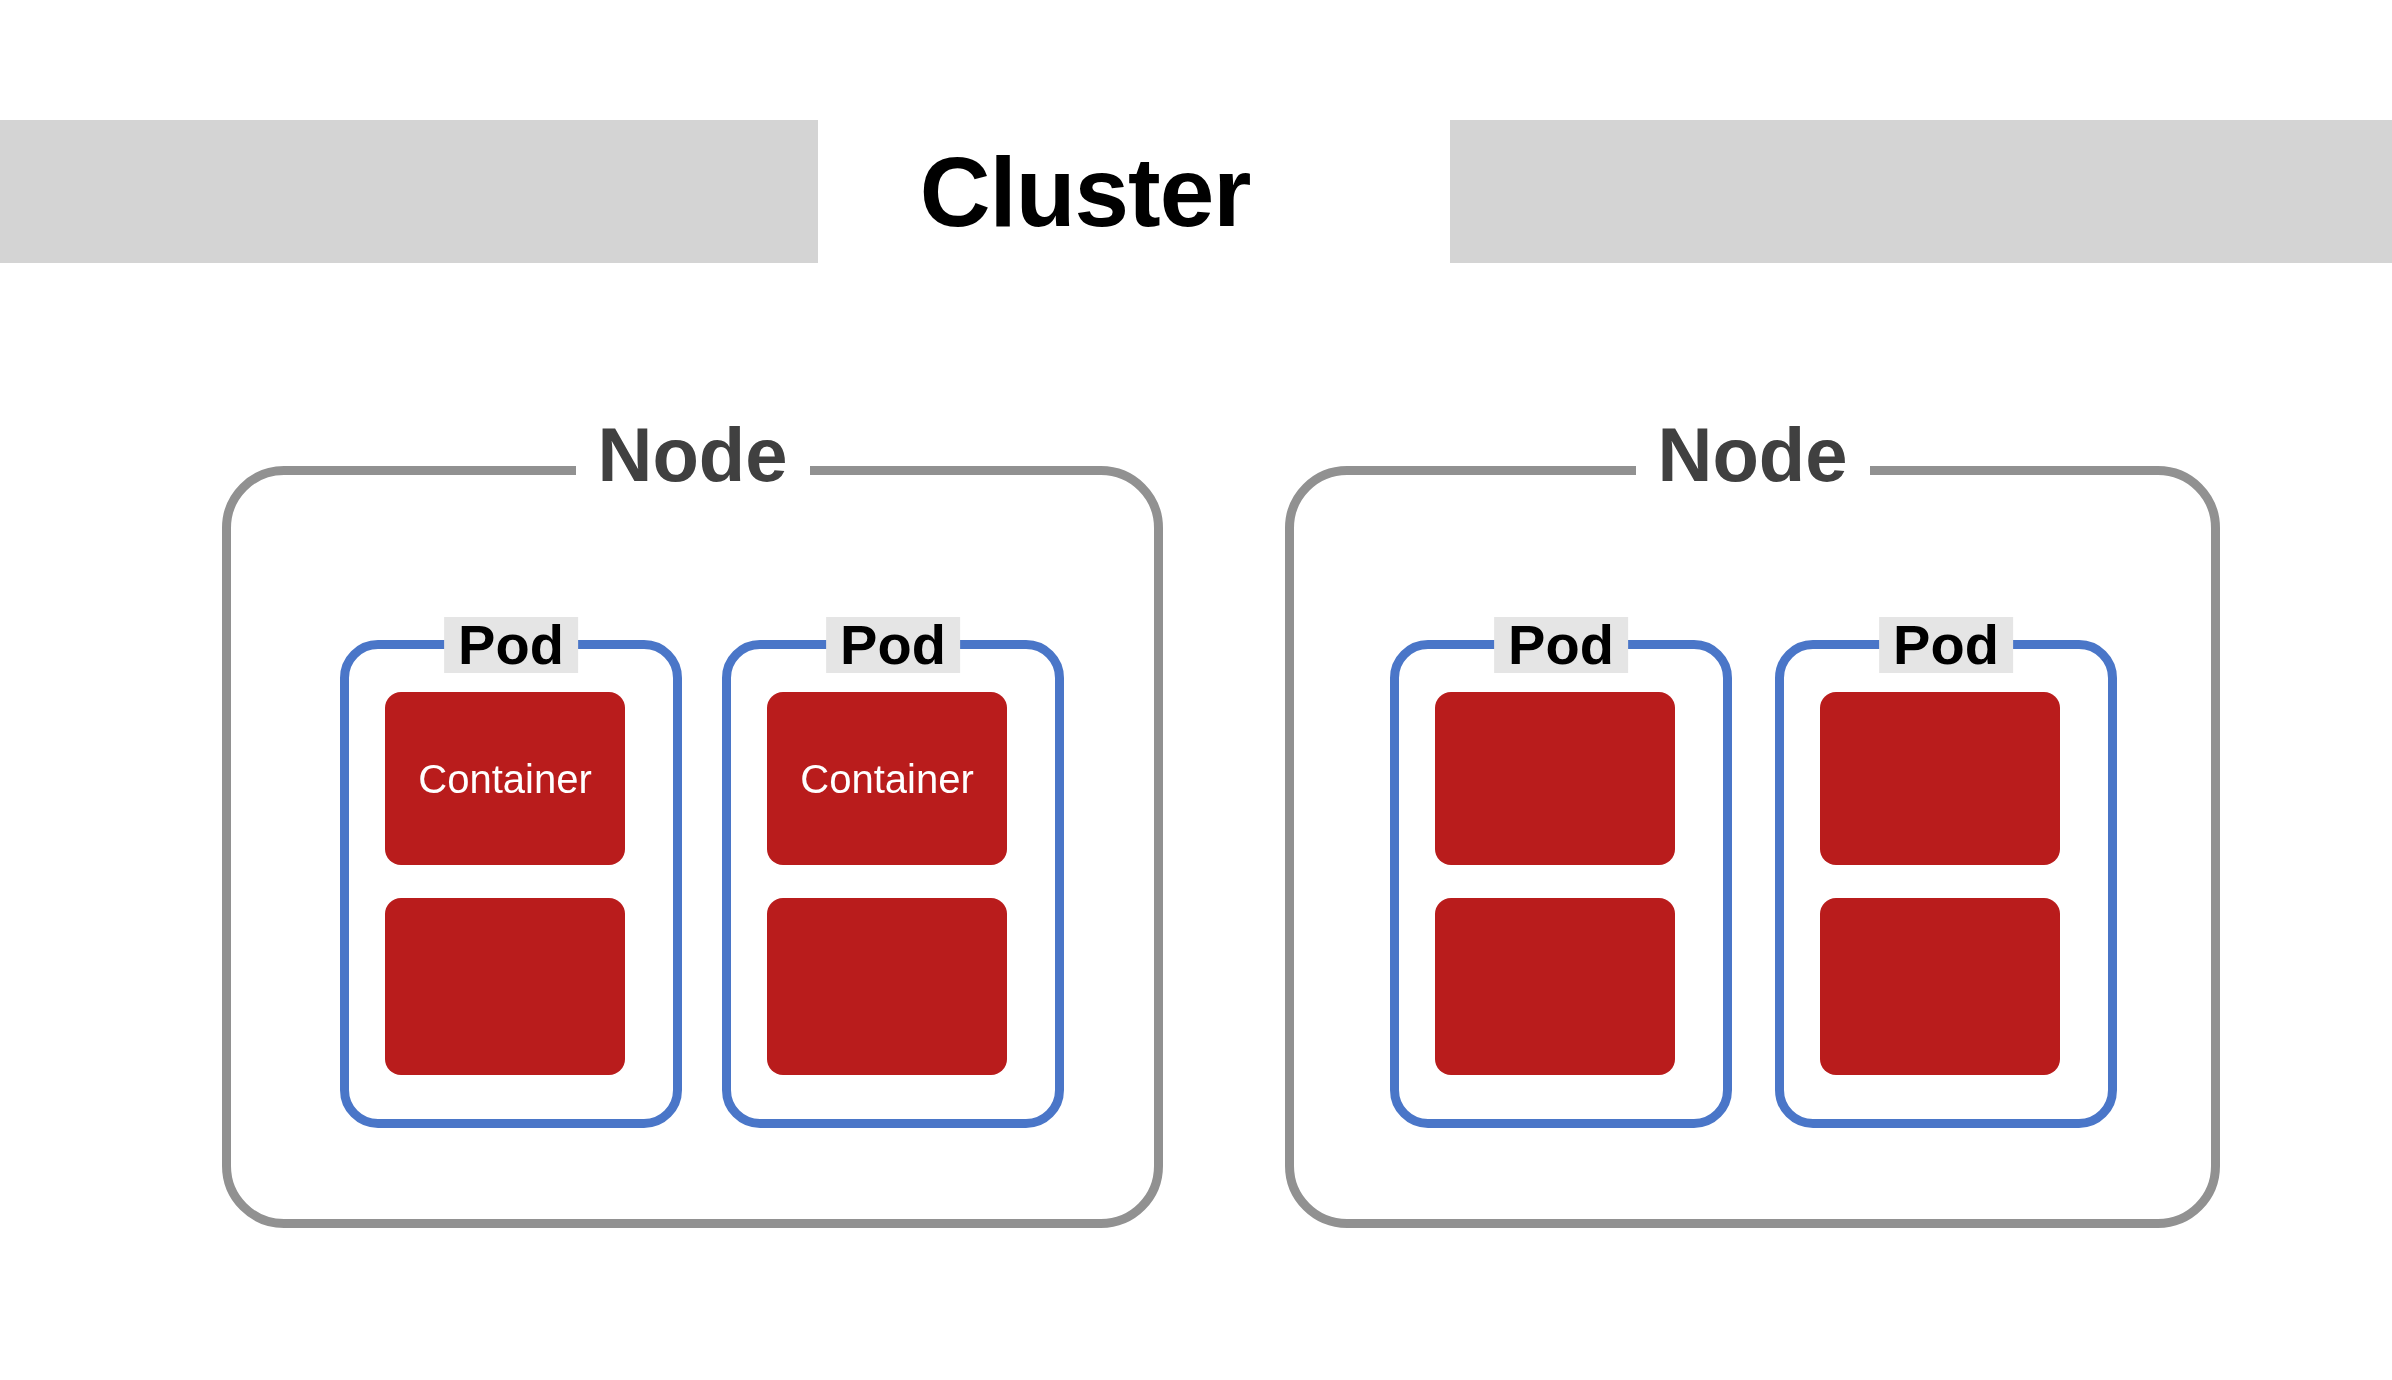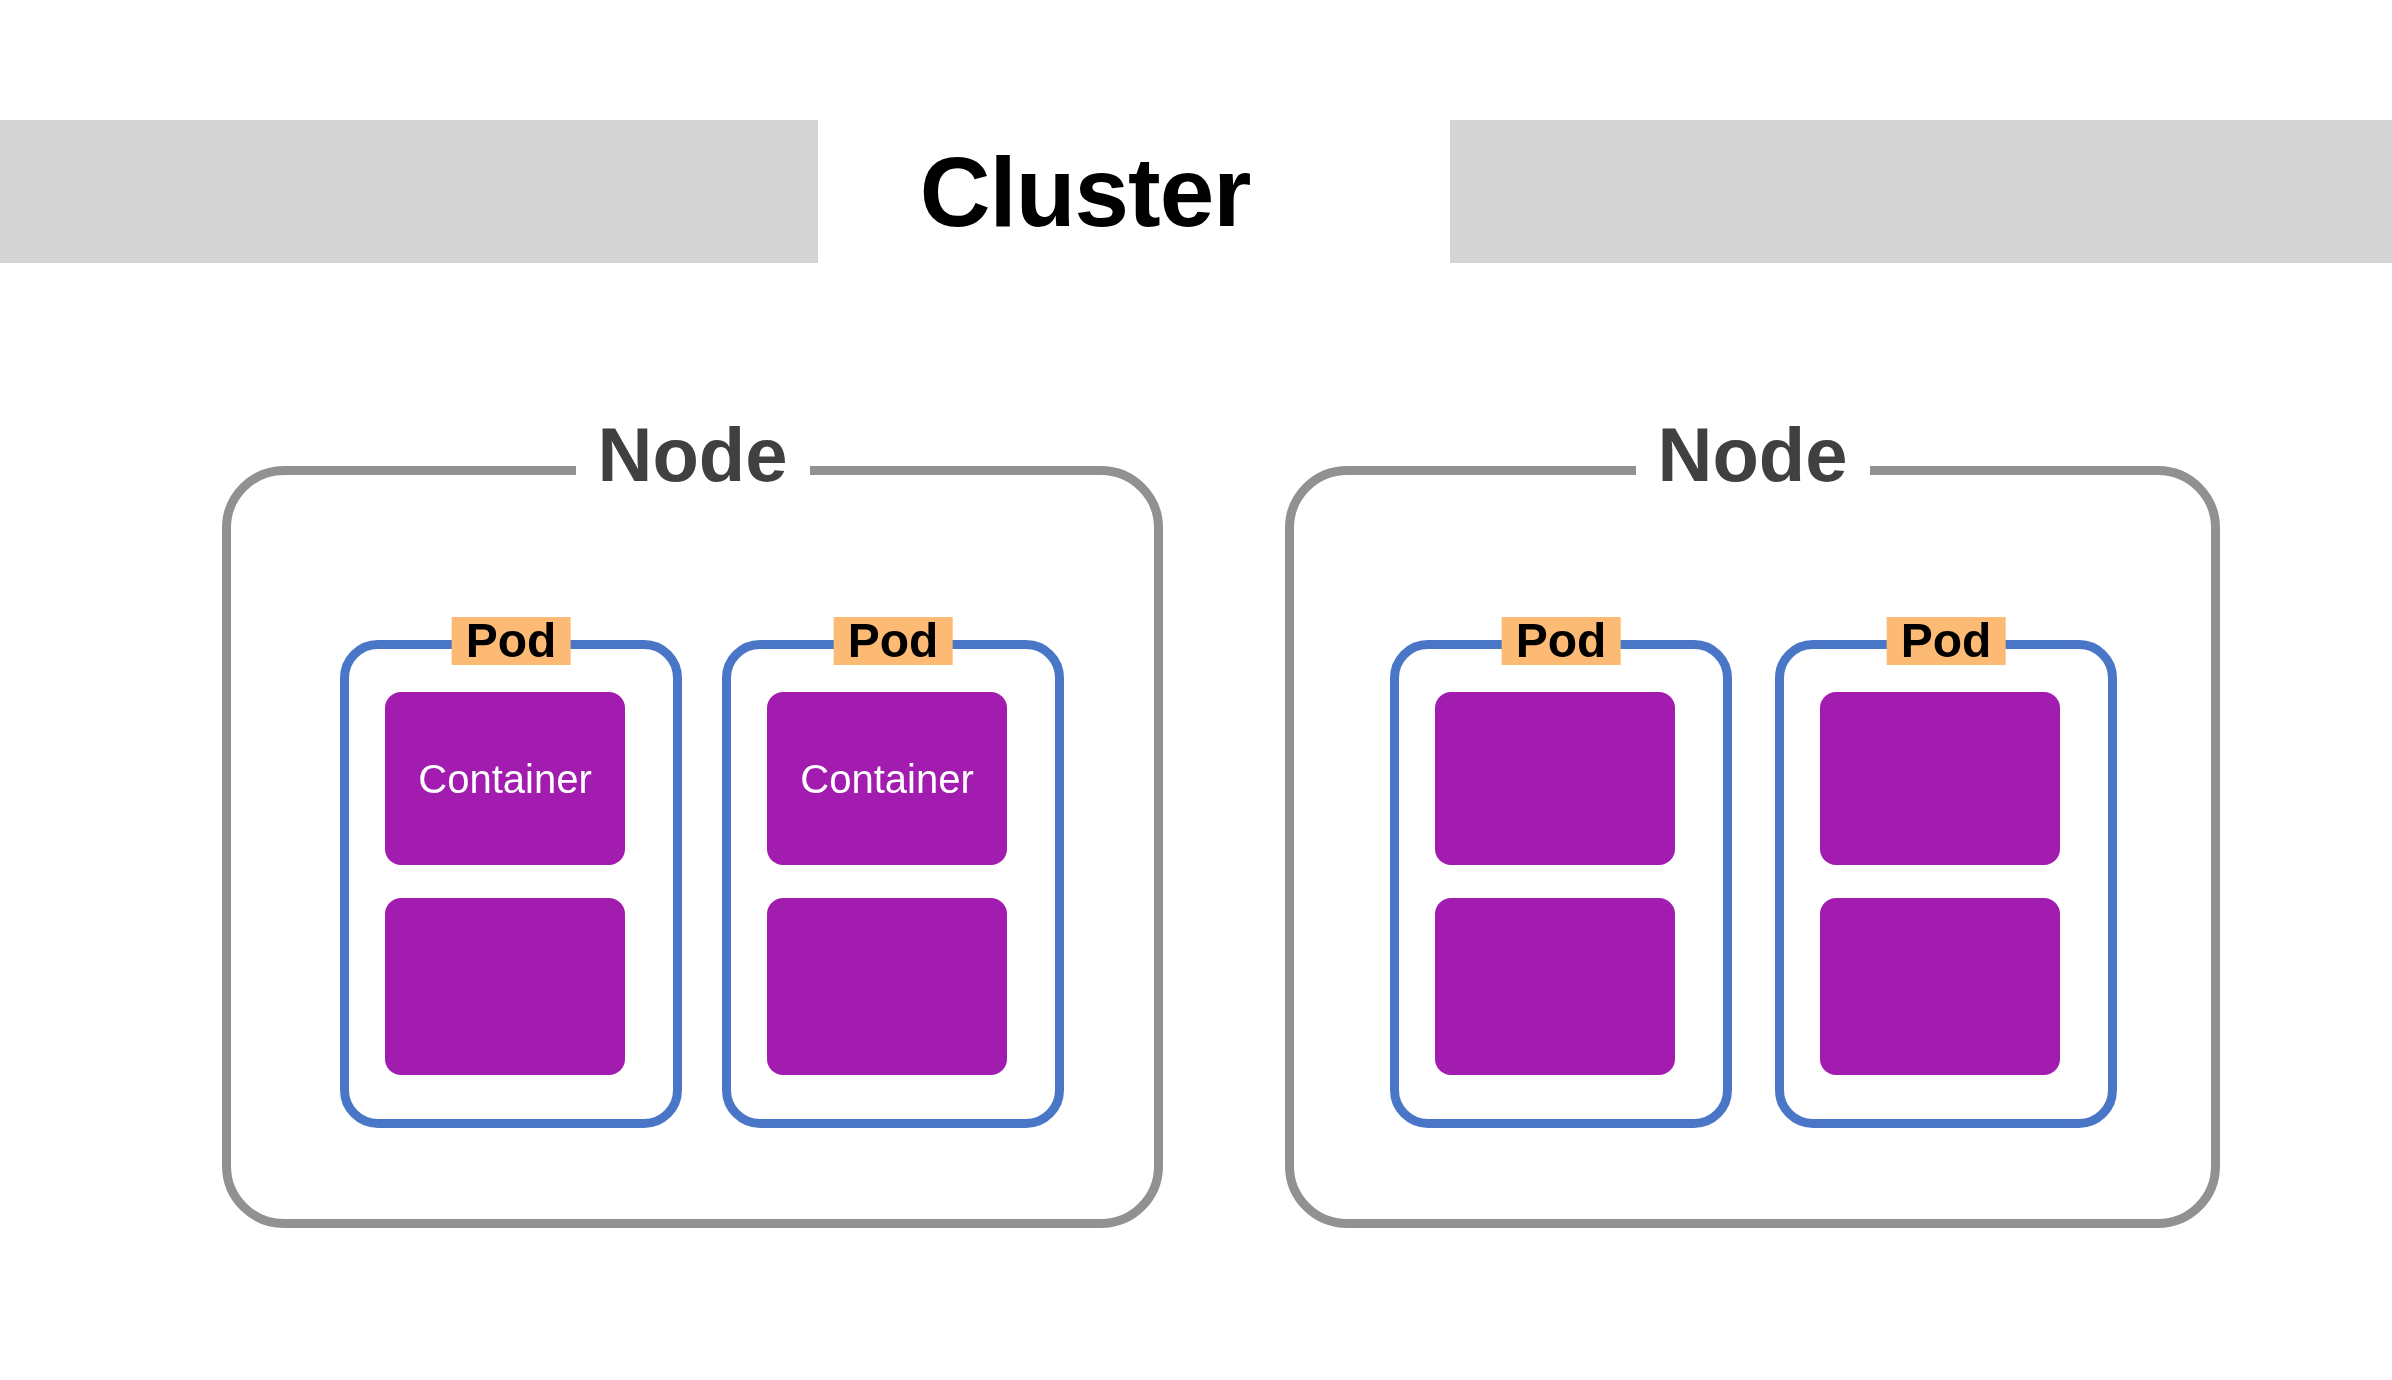--- a/index.html
+++ b/index.html
@@ -73,34 +73,34 @@
     box-sizing: border-box;
     border: 9px solid #4a76c8;
     border-radius: 38px;
     background: transparent;
   }
   .pod-label {
     position: absolute;
     top: -32px;
     left: 50%;
     transform: translateX(-50%);
-    background: #fdba74;
+    background: #e5e5e5;
     padding: 0 14px;
-    font-size: 48px;
+    font-size: 56px;
     font-weight: bold;
     color: #000000;
     line-height: 1;
     white-space: nowrap;
   }
 
   
   .container-box {
     position: absolute;
     box-sizing: border-box;
-    background: #a21caf;
+    background: #b91c1c;
     border-radius: 16px;
     display: flex;
     align-items: center;
     justify-content: center;
   }
   .container-label {
     font-size: 40px;
     font-weight: normal;
     color: #ffffff;
     line-height: 1;

